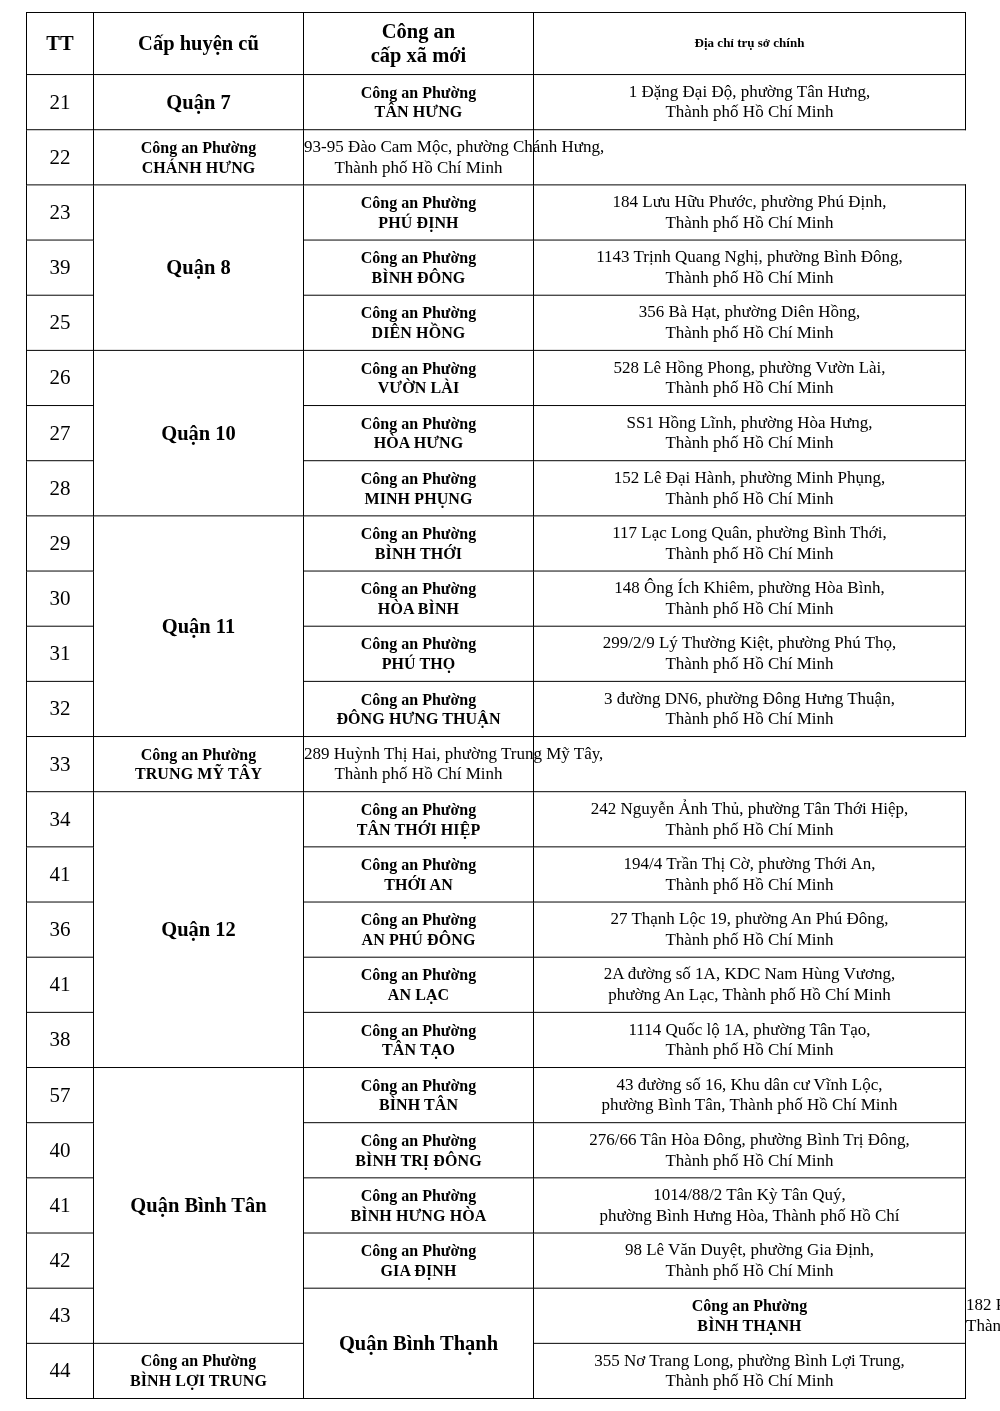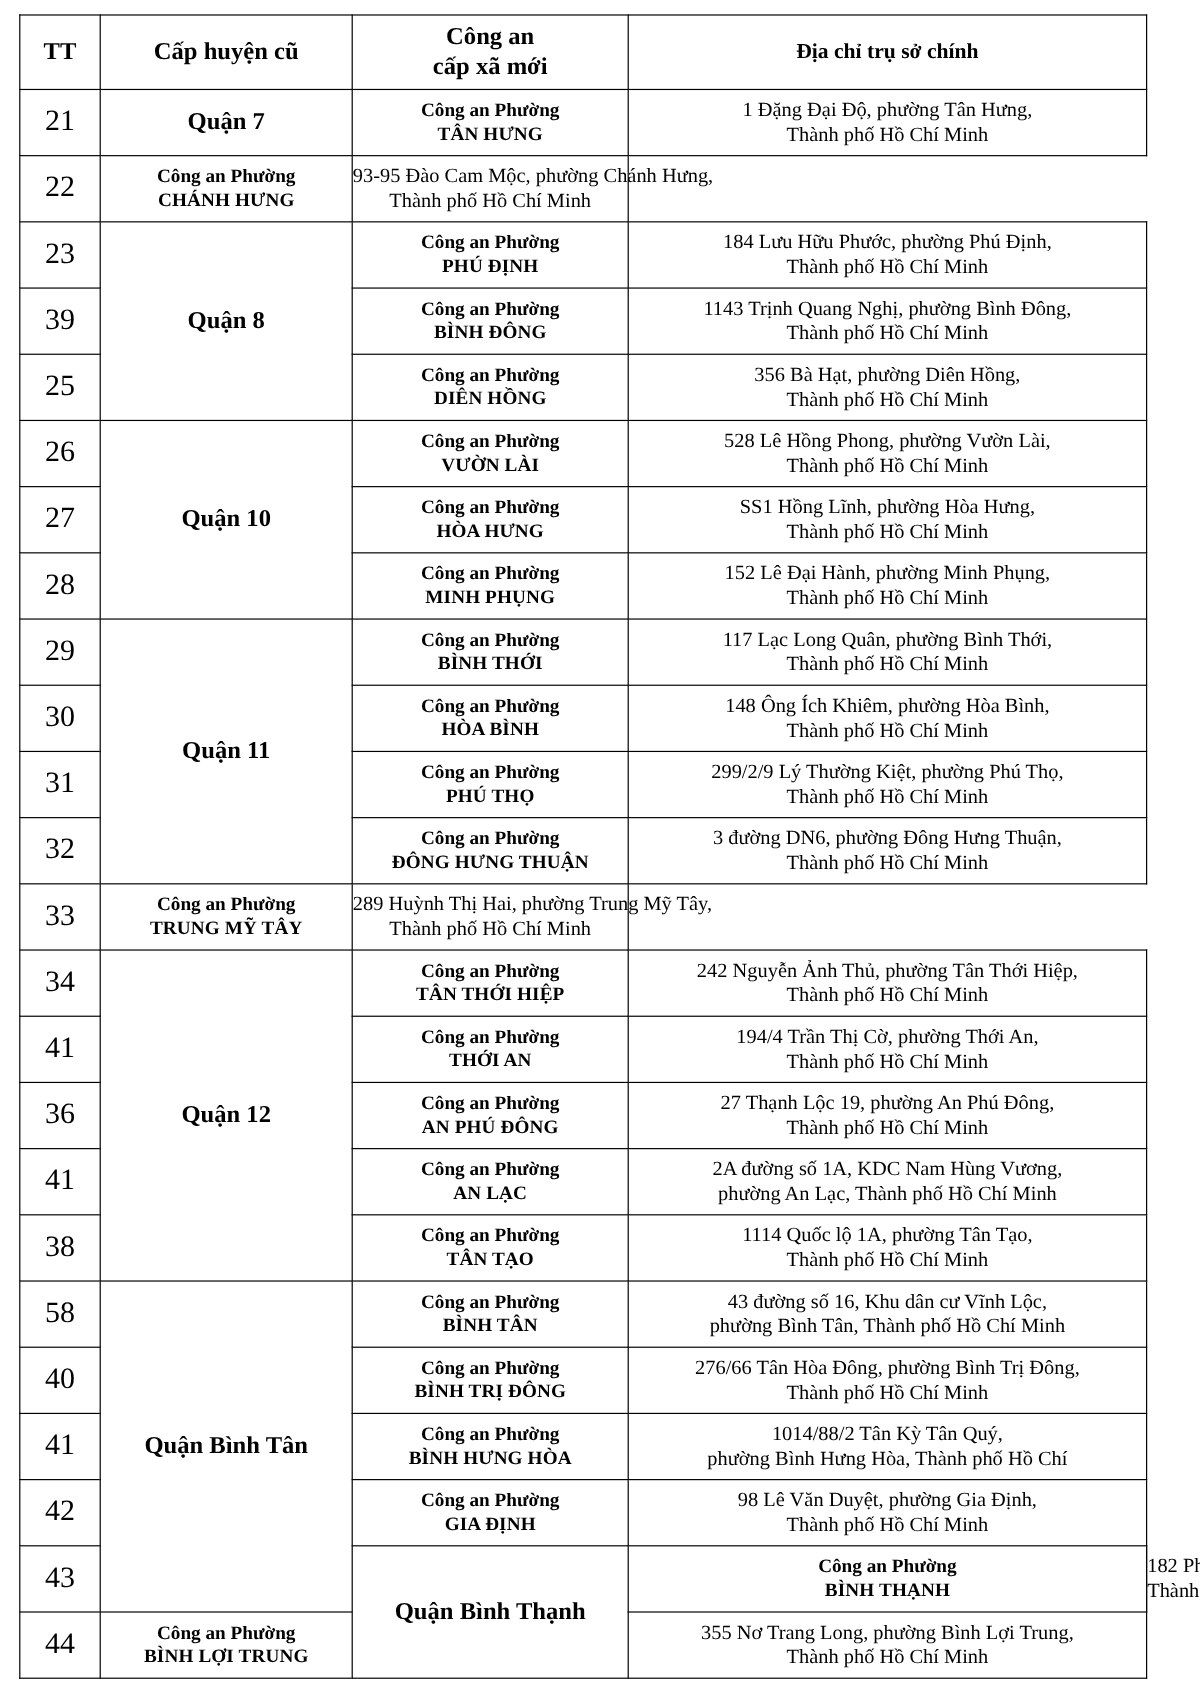--- a/index.html
+++ b/index.html
@@ -12,21 +12,21 @@
     height: 1411px;
     font-family: "Liberation Serif", "DejaVu Serif", serif;
     color: #000000;
     overflow: hidden;
   }
   #sheet {
     position: relative;
     width: 1000px;
     height: 1411px;
     box-sizing: border-box;
-    padding: 12px 31px 0 16px;
+    padding: 12px 31px 0 26px;
   }
   table.police-table {
     border-collapse: collapse;
     table-layout: fixed;
     width: 939px;
     margin: 0;
   }
   table.police-table col.c-tt      { width: 67px; }
   table.police-table col.c-dist    { width: 210px; }
   table.police-table col.c-ward    { width: 230px; }
@@ -43,25 +43,25 @@
 
   
   thead th {
     font-weight: bold;
     font-size: 20.5px;
     height: 62px;
     padding: 3px 4px;
   }
   th .hdr-line { display: block; white-space: nowrap; }
   th.hdr-tt    { font-size: 20.5px; }
-  th.hdr-addr  { font-size: 18px; }
+  th.hdr-addr  { font-size: 13px; }
 
   
   td.cell-tt {
-    font-size: 25px;
+    font-size: 21px;
     font-weight: normal;
     height: 55px;
   }
   td.cell-dist {
     font-size: 20.5px;
     font-weight: bold;
   }
   td.cell-ward {
     font-weight: bold;
     font-size: 16px;
@@ -313,21 +313,21 @@
           <td class="cell-ward">
             <span class="w-prefix">Công an Phường</span>
             <span class="w-name">TÂN TẠO</span>
           </td>
           <td class="cell-addr">
             <span class="a-line">1114 Quốc lộ 1A, phường Tân Tạo,</span>
             <span class="a-line">Thành phố Hồ Chí Minh</span>
           </td>
         </tr>
         <tr>
-          <td class="cell-tt">58</td>
+          <td class="cell-tt">57</td>
           <td class="cell-dist" rowspan="5">Quận Bình Tân</td>
           <td class="cell-ward">
             <span class="w-prefix">Công an Phường</span>
             <span class="w-name">BÌNH TÂN</span>
           </td>
           <td class="cell-addr">
             <span class="a-line">43 đường số 16, Khu dân cư Vĩnh Lộc,</span>
             <span class="a-line">phường Bình Tân, Thành phố Hồ Chí Minh</span>
           </td>
         </tr>

